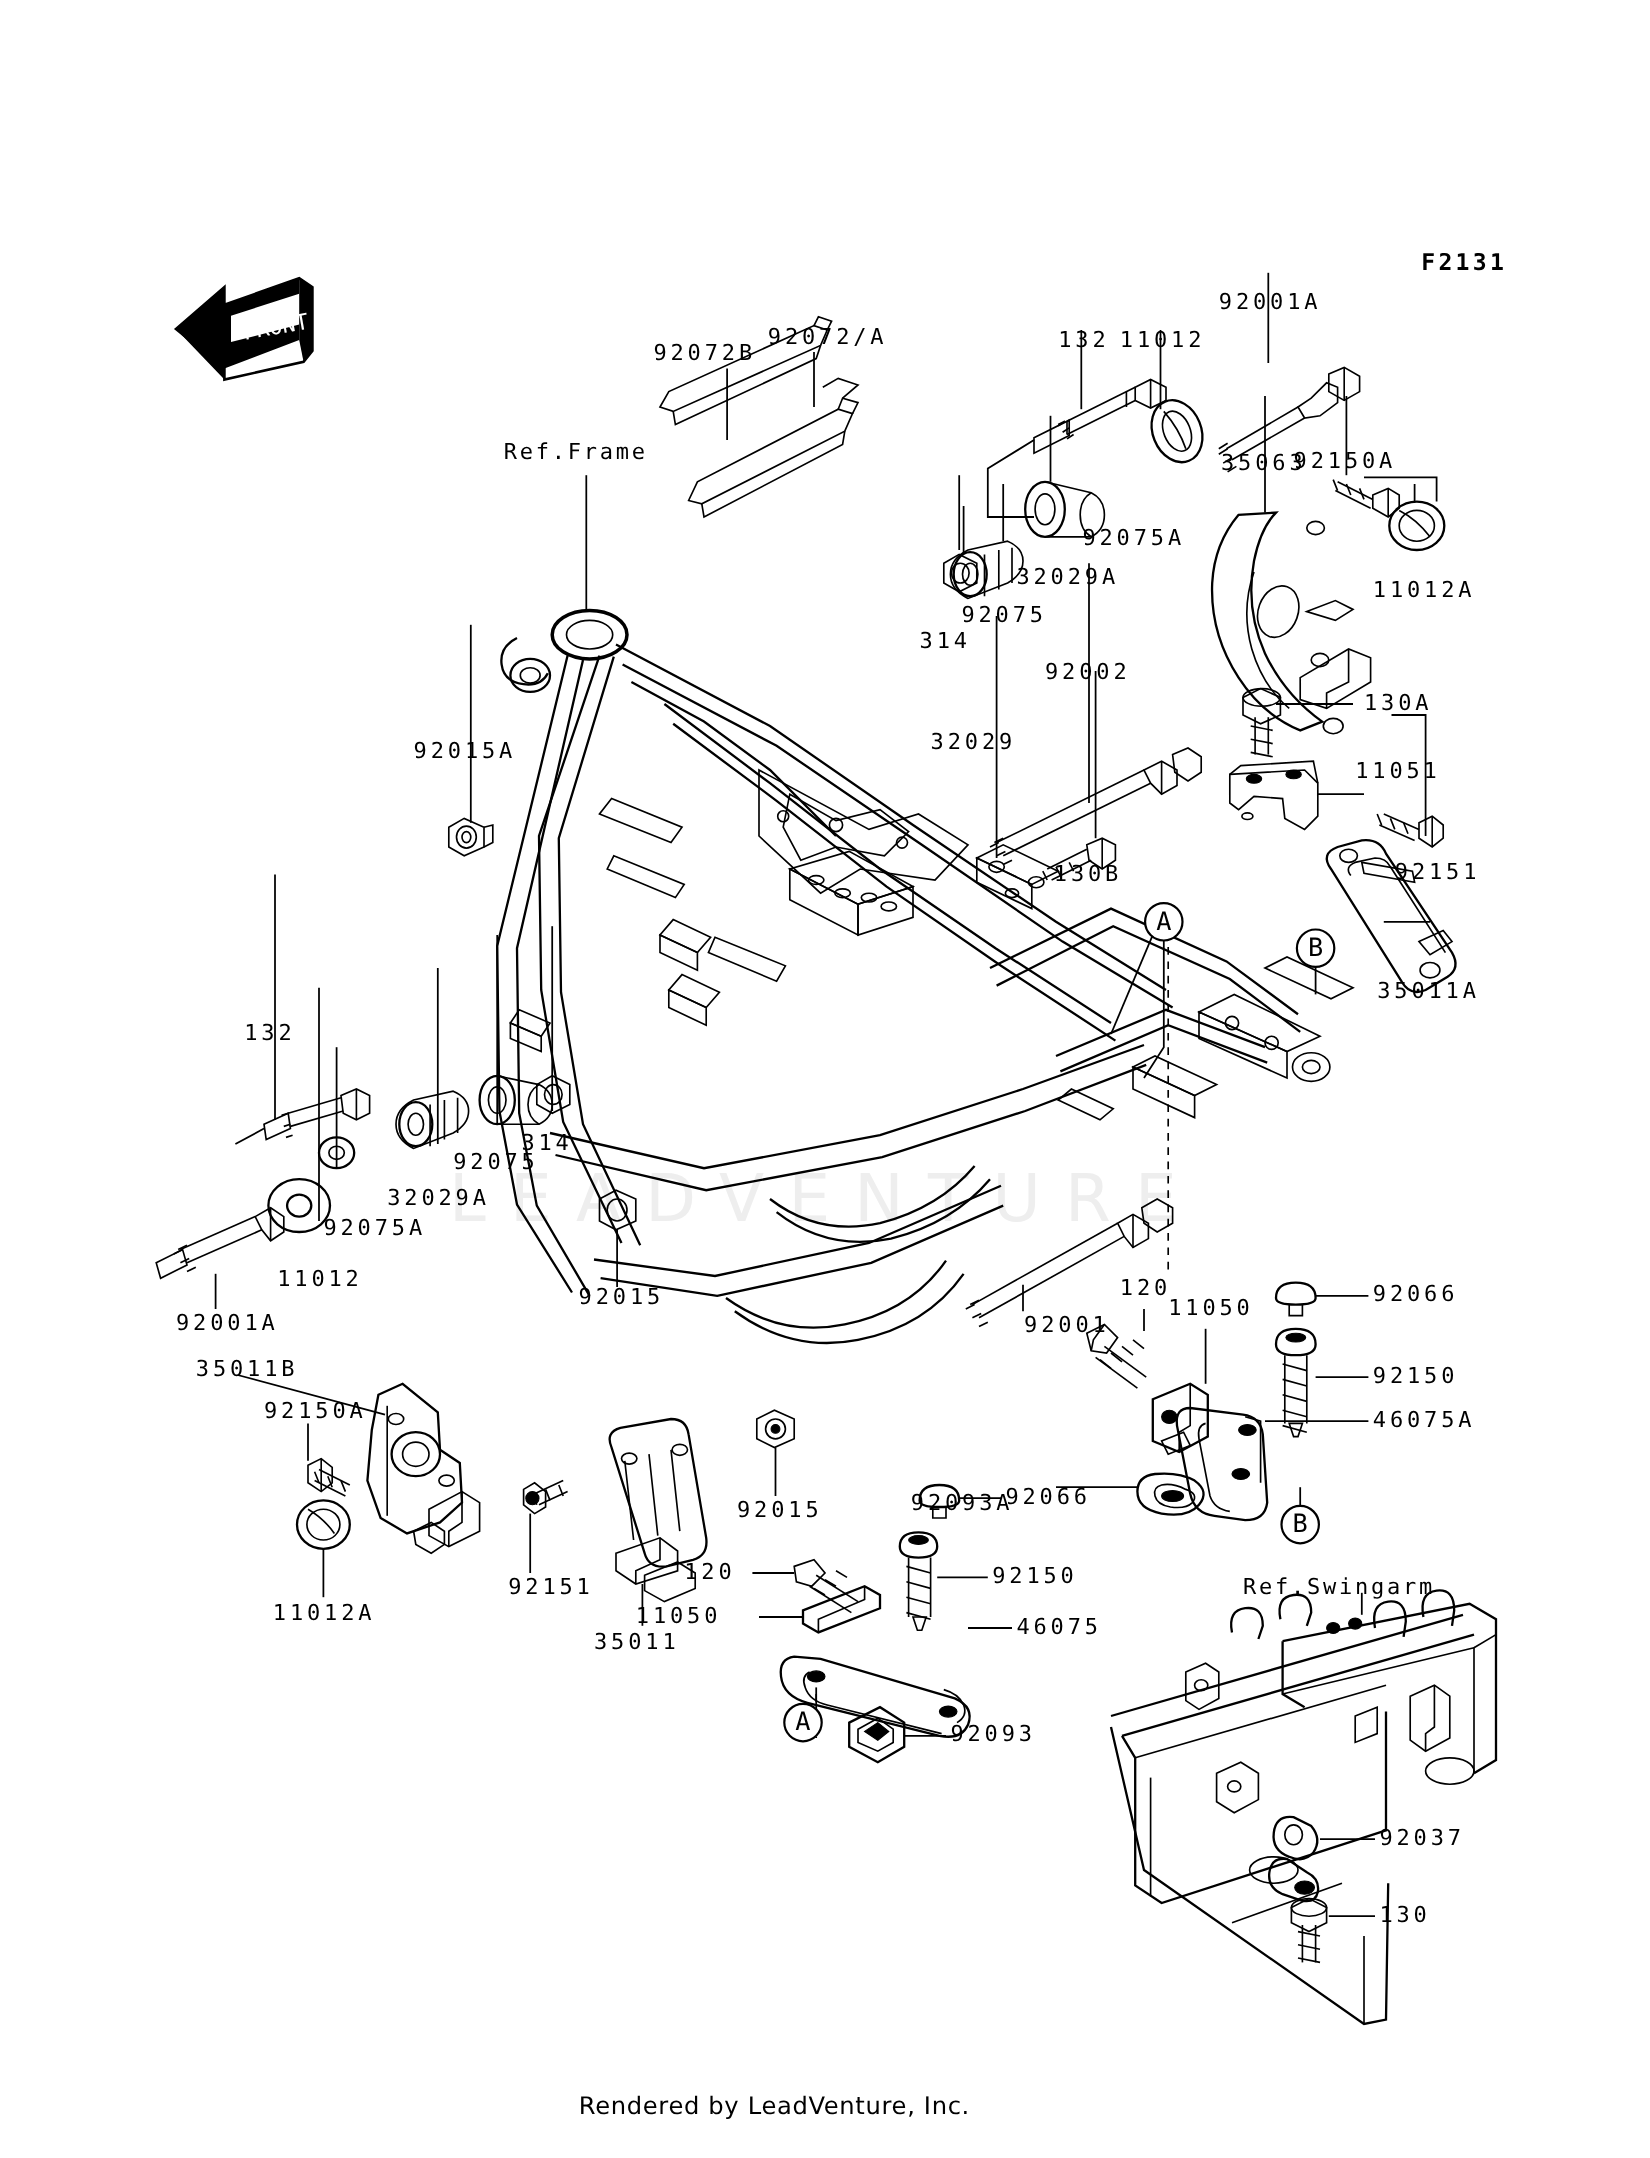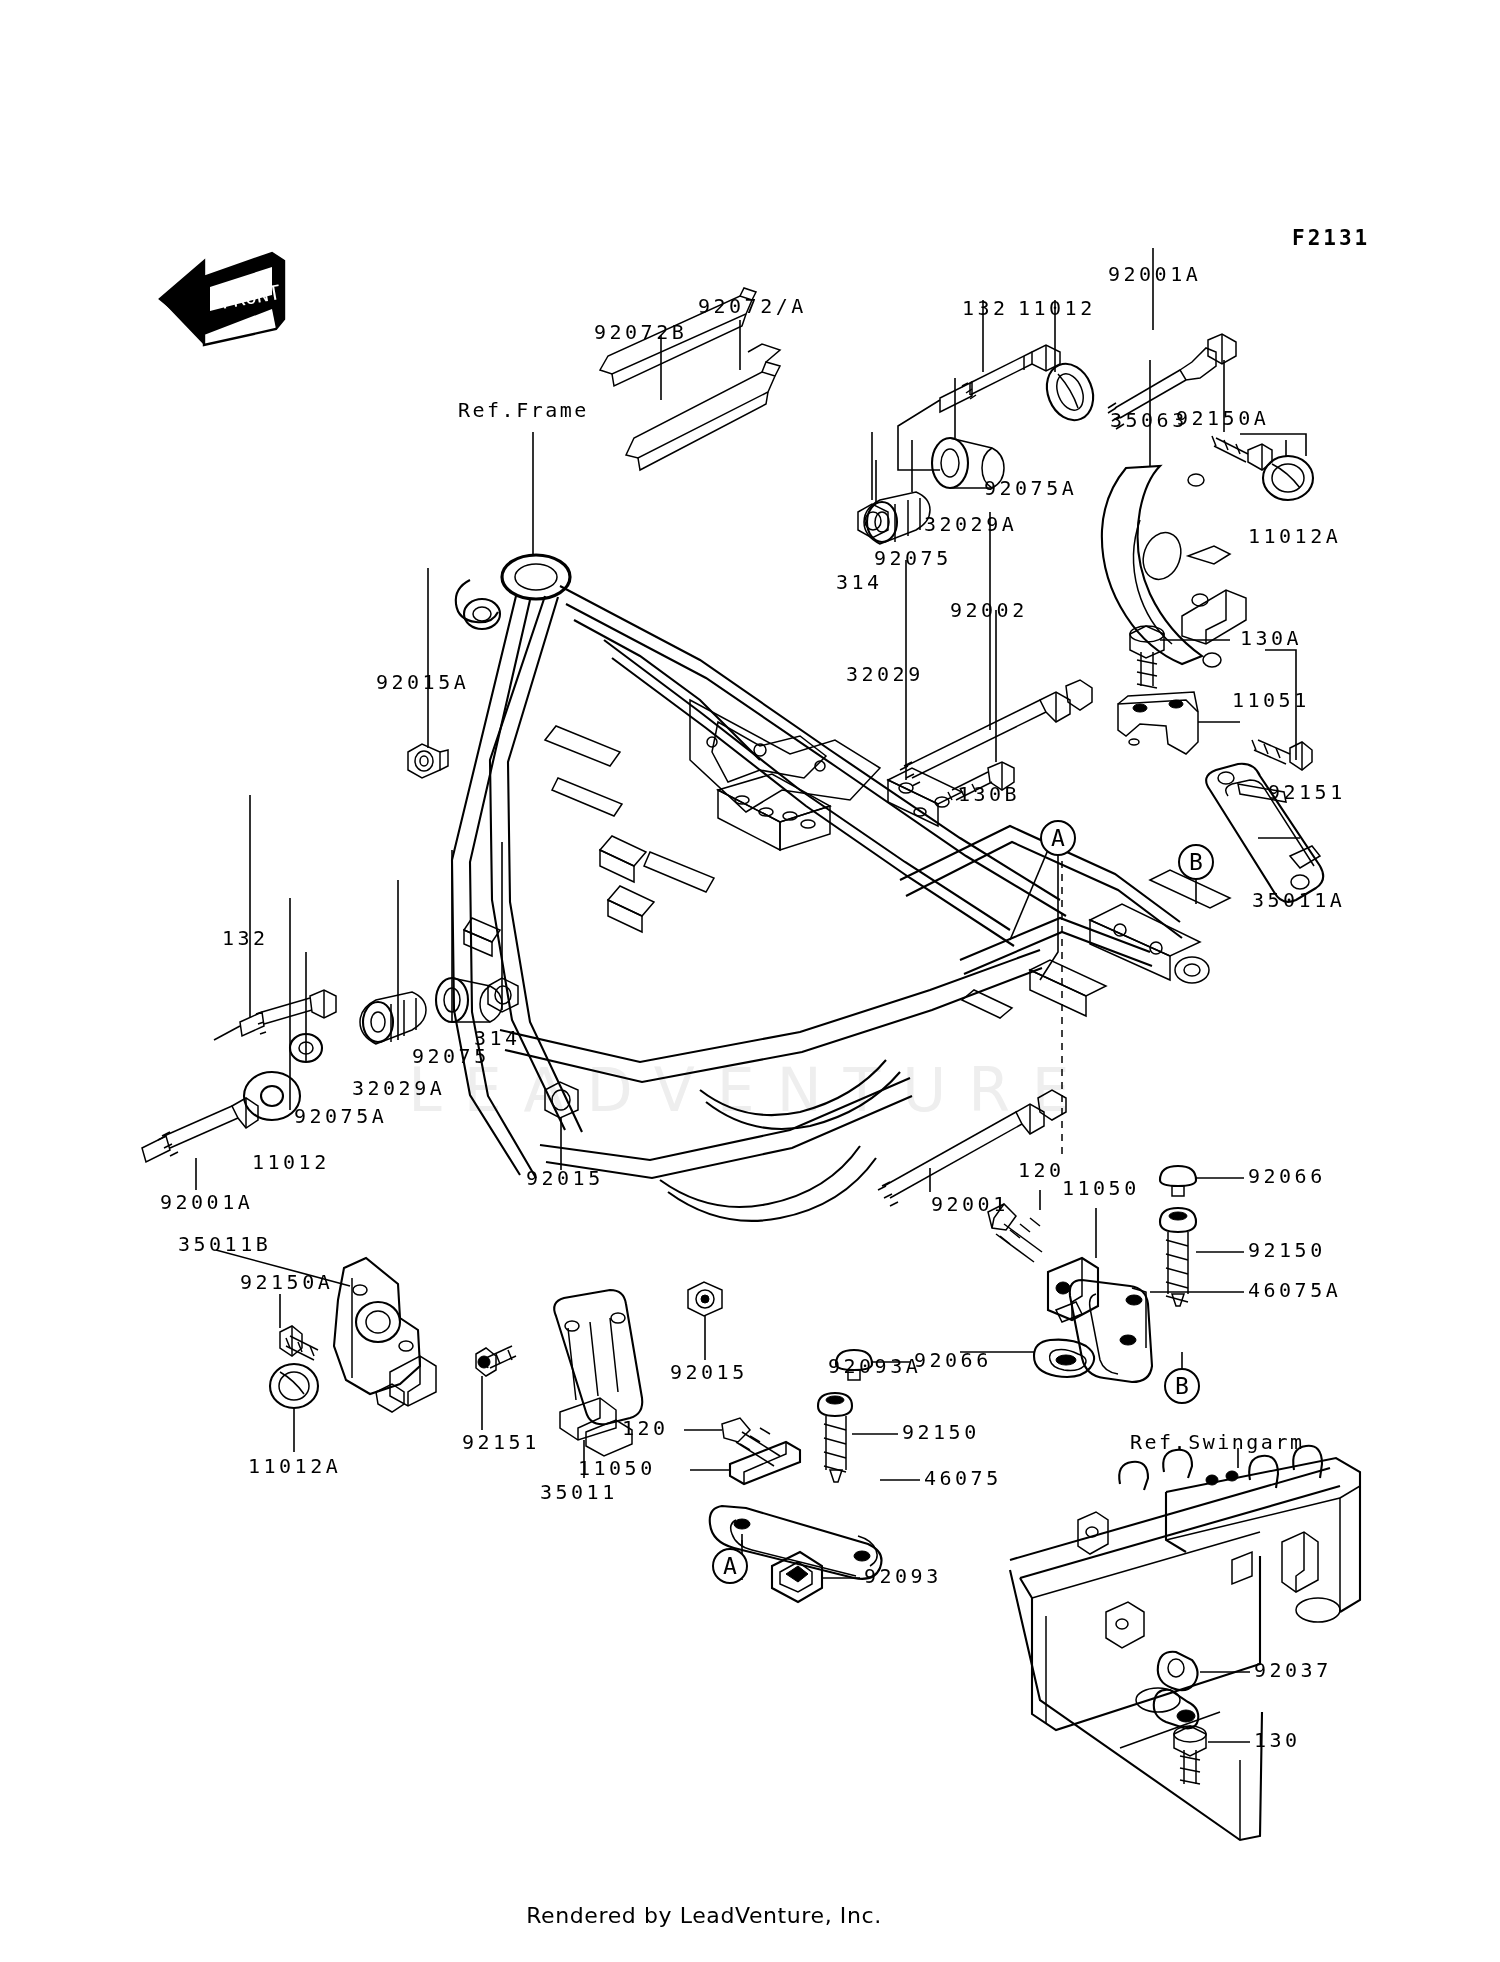--- a/index.html
+++ b/index.html
@@ -661,21 +661,21 @@
   <div class="lbl code" style="left:1292px;top:228px;font-weight:bold;">F2131</div>
 
   <div class="lbl ref" style="left:458px;top:400px;">Ref.Frame</div>
   <div class="lbl ref" style="left:1130px;top:1432px;">Ref.Swingarm</div>
 
   <div class="bubble" style="left:1040px;top:820px;">A</div>
   <div class="bubble" style="left:1178px;top:844px;">B</div>
   <div class="bubble" style="left:1164px;top:1368px;">B</div>
   <div class="bubble" style="left:712px;top:1548px;">A</div>
 
-  <div class="lbl" style="left:594px;top:322px;">92072B</div>
+  <div class="lbl" style="left:594px;top:310px;">92072B</div>
   <div class="lbl" style="left:698px;top:296px;">92072/A</div>
   <div class="lbl" style="left:962px;top:298px;">132</div>
   <div class="lbl" style="left:1018px;top:298px;">11012</div>
   <div class="lbl" style="left:1108px;top:264px;">92001A</div>
   <div class="lbl" style="left:1176px;top:408px;">92150A</div>
   <div class="lbl" style="left:1110px;top:410px;">35063</div>
   <div class="lbl" style="left:1248px;top:526px;">11012A</div>
   <div class="lbl" style="left:984px;top:478px;">92075A</div>
   <div class="lbl" style="left:924px;top:514px;">32029A</div>
   <div class="lbl" style="left:874px;top:548px;">92075</div>

